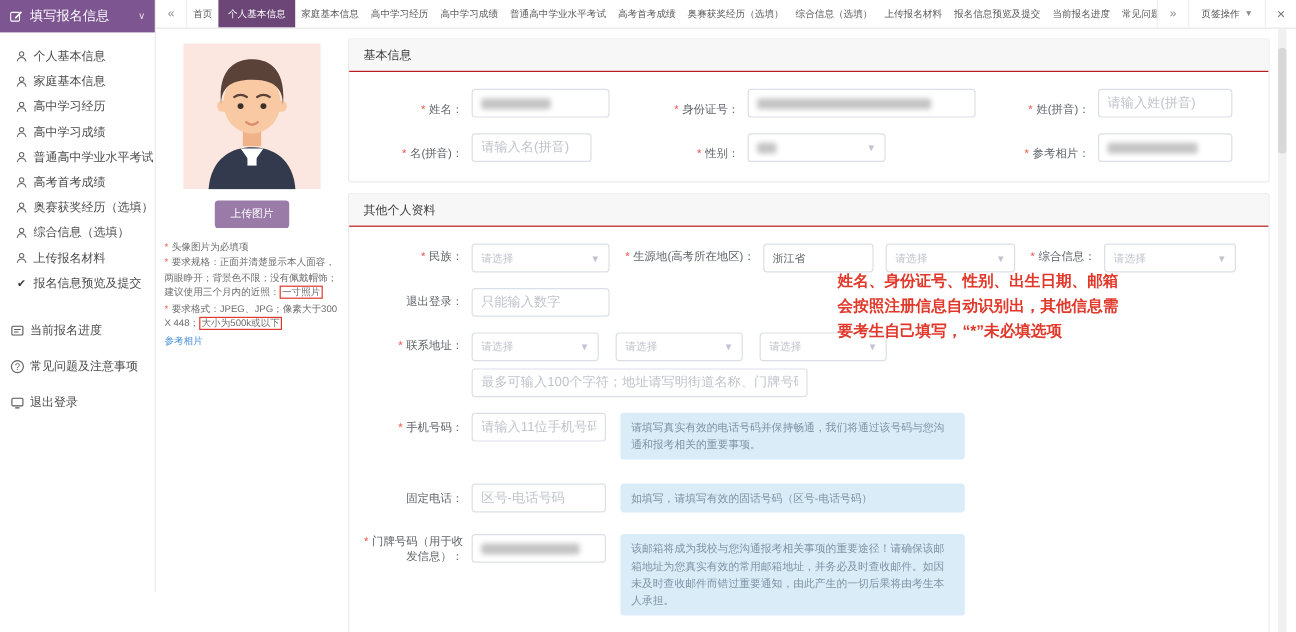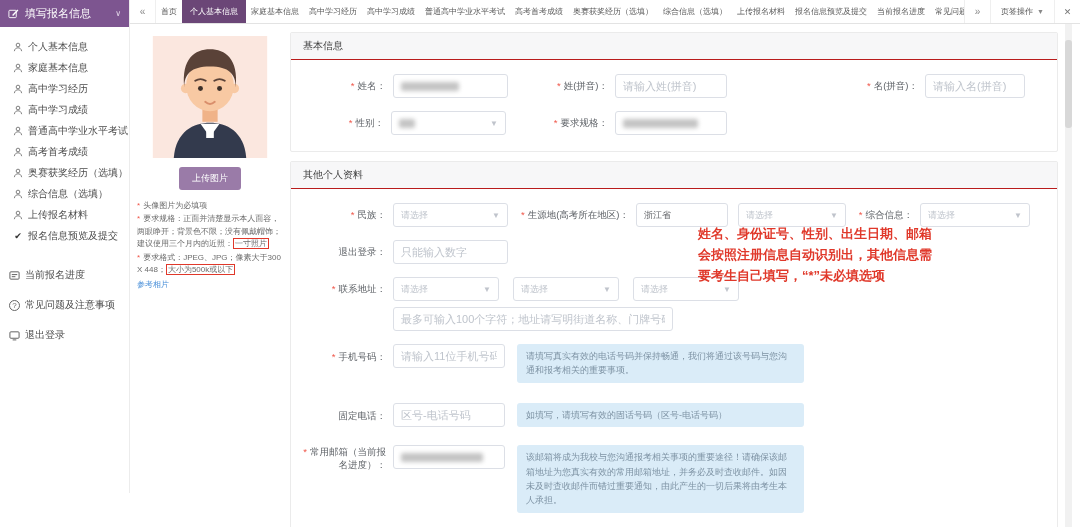--- a/index.html
+++ b/index.html
@@ -70,21 +70,21 @@
   .flabel { font-size:9.5px; color:#5f6368; text-align:right; padding-right:7px; flex-shrink:0; line-height:1.4; }
   .input, .select { height:24px; border:1px solid #dcdfe6; border-radius:3px; background:#fff; display:flex; align-items:center; padding:0 7px; font-size:9px; color:#606266; position:relative; }
   .input input { border:none; outline:none; width:100%; font-size:11px; color:#606266; font-family:inherit; background:transparent; }
   .input input::placeholder { color:#bfc4cc; }
   .select { cursor:pointer; justify-content:space-between; }
   .select .ph { color:#bfc4cc; }
   .select .caret { color:#c0c4cc; font-size:8px; }
   .blob { display:inline-block; height:9px; background:#c4c4c4; border-radius:2px; filter:blur(2px); }
 
   .grid-basic { display:grid; grid-template-columns:232px 300px auto; row-gap:13px; }
-  .fgroup { display:flex; align-items:center; }
+  .fgroup { display:flex; align-items:flex-end; }
 
   .orow { display:flex; align-items:center; margin-bottom:13px; }
   .orow.top { align-items:flex-start; }
   .hintbox { margin-left:12px; background:#daecf8; border-radius:3px; padding:5px 9px; font-size:9px; line-height:1.6; color:#7e93a4; width:287px; }
 
   
   .annotation { position:absolute; left:568px; top:200px; width:252px; font-size:13px; font-weight:bold; line-height:1.6; color:#e0382a; z-index:5; pointer-events:none; }
   .vscroll { position:absolute; right:8px; top:0; bottom:0; width:7px; background:#f1f1f1; }
   .vthumb { position:absolute; top:16px; left:0; width:7px; height:88px; background:#d8d8d8; border-radius:3px; }
 </style>
@@ -261,40 +261,46 @@
           <section class="card">
             <div class="card-hd">基本信息</div>
             <div class="card-bd grid-basic">
               <div class="fgroup">
                 <span class="flabel req" style="width:90px">姓名：</span>
                 <div class="input" style="width:115px">
                     <span class="blob" style="width:58px"></span>
                   </div>
               </div>
               <div class="fgroup">
+                <span class="flabel req" style="width:88px">身份证号：</span>
+                <div class="input" style="width:190px">
+                    <span class="blob" style="width:145px"></span>
+                  </div>
+              </div>
+              <div class="fgroup">
                 <span class="flabel req" style="width:80px">姓(拼音)：</span>
                 <div class="input" style="width:112px">
                   <input type="text" placeholder="请输入姓(拼音)" style="">
                 </div>
               </div>
               <div class="fgroup">
                 <span class="flabel req" style="width:90px">名(拼音)：</span>
                 <div class="input" style="width:100px">
                   <input type="text" placeholder="请输入名(拼音)" style="">
                 </div>
               </div>
               <div class="fgroup">
                 <span class="flabel req" style="width:88px">性别：</span>
                 <div class="select" style="width:115px">
                   <span class="blob" style="width:16px"></span>
                   <span class="caret">▼</span>
                 </div>
               </div>
               <div class="fgroup">
-                <span class="flabel req" style="width:80px">要求规格：</span>
+                <span class="flabel req" style="width:80px">参考相片：</span>
                 <div class="input" style="width:112px">
                     <span class="blob" style="width:75px"></span>
                   </div>
               </div>
             </div>
           </section>
 
           <section class="card">
             <div class="card-hd">其他个人资料</div>
             <div class="card-bd">
@@ -360,21 +366,21 @@
 
               <div class="orow top" style="margin-top:20px">
                 <span class="flabel" style="width:90px; margin-top:6px">固定电话：</span>
                 <div class="input" style="width:112px">
                   <input type="text" placeholder="区号-电话号码" style="">
                 </div>
                 <div class="hintbox">如填写，请填写有效的固话号码（区号-电话号码）</div>
               </div>
 
               <div class="orow top" style="margin-top:18px">
-                <span class="flabel req" style="width:90px">常用邮箱（当前报名进度）：</span>
+                <span class="flabel req" style="width:90px">门牌号码（用于收发信息）：</span>
                 <div class="input" style="width:112px">
                     <span class="blob" style="width:82px"></span>
                   </div>
                 <div class="hintbox">该邮箱将成为我校与您沟通报考相关事项的重要途径！请确保该邮箱地址为您真实有效的常用邮箱地址，并务必及时查收邮件。如因未及时查收邮件而错过重要通知，由此产生的一切后果将由考生本人承担。</div>
               </div>
 
             </div>
           </section>
         </div>
 

